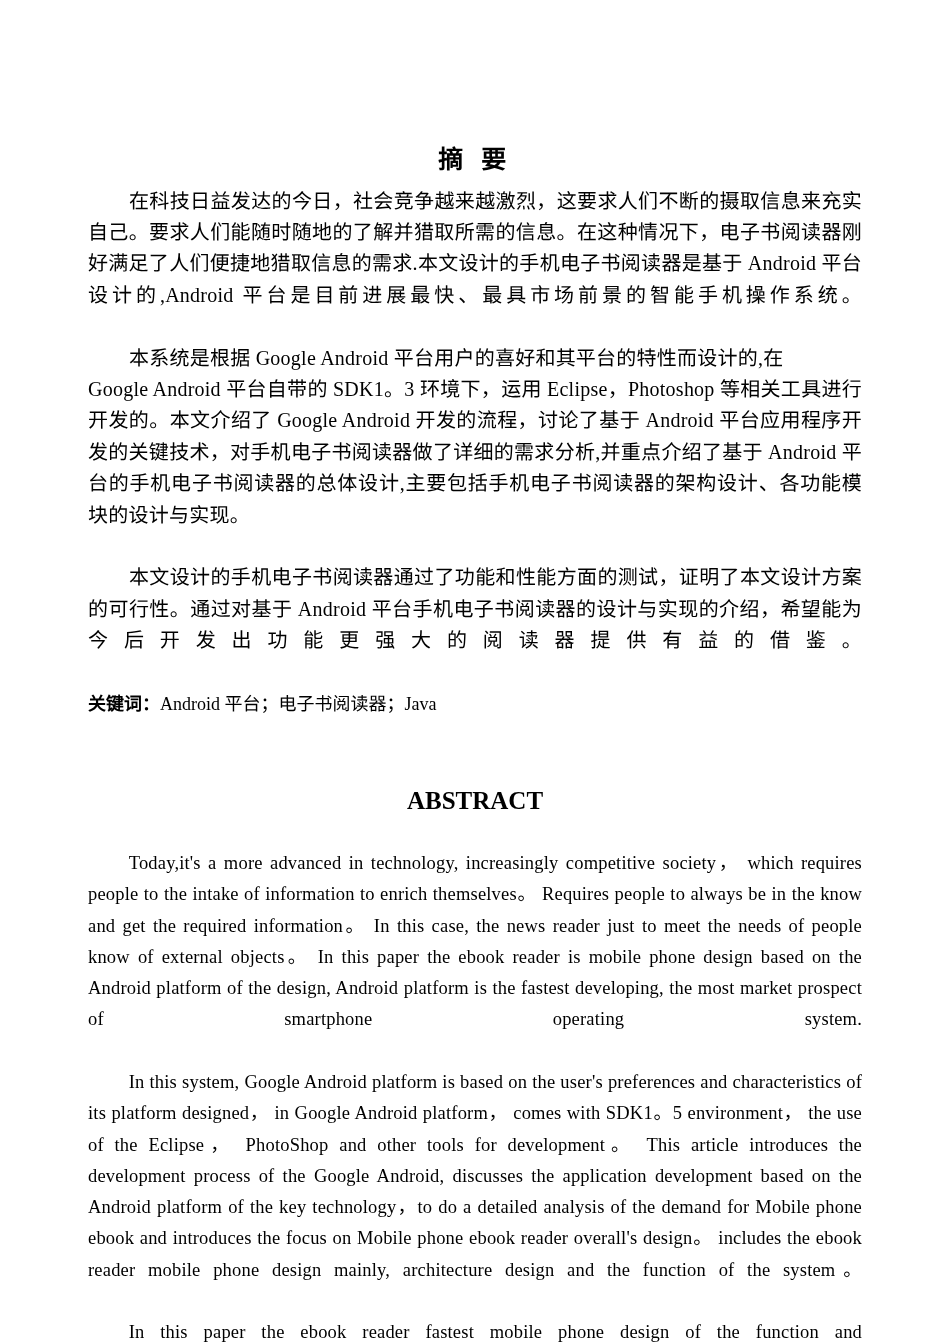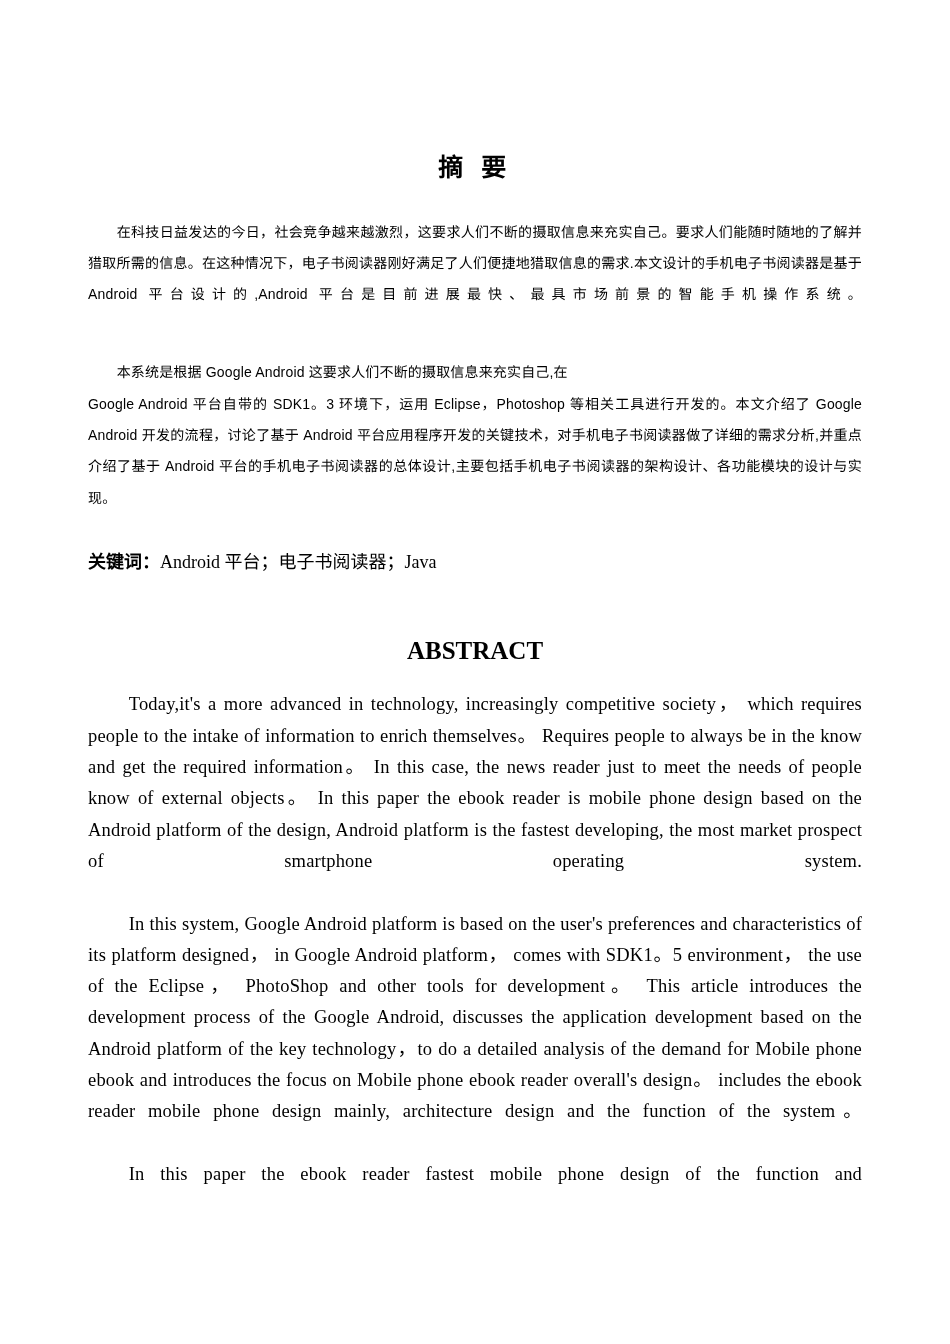--- a/index.html
+++ b/index.html
@@ -27,55 +27,54 @@
   }
 
   
   .heading-cn {
     font-family: "Liberation Sans", "DejaVu Sans", sans-serif;
     font-size: 25px;
     font-weight: 700;
     text-align: center;
     letter-spacing: 0.22em;
     color: #000000;
-    margin: 8px;
+    margin: 0;
     padding-top: 143px;
     line-height: 1.3;
   }
 
   .heading-en {
     font-family: "Liberation Serif", "DejaVu Serif", serif;
     font-size: 25px;
     font-weight: 700;
     text-align: center;
     color: #000000;
-    margin: 8px;
+    margin: 16px;
     padding-top: 48px;
     padding-bottom: 4px;
     line-height: 1.3;
   }
 
   
   .para {
     font-family: "Liberation Serif", "DejaVu Serif", serif;
     font-size: 18.5px;
     line-height: 31.4px;
     color: #000000;
     margin: 0;
     text-align: justify;
     text-justify: inter-word;
     letter-spacing: 0.01em;
   }
 
   .para.cn {
-    font-family: Liberation Sans, sans-serif;
-    font-size: 14px;
+    font-family: Liberation Serif, serif;
+    font-size: 20px;
     line-height: 31.4px;
     letter-spacing: 0.012em;
-    margin-top: 15px;
   }
 
   .para.indent {
     text-indent: 2.05em;
   }
 
   
   .para .short-line {
     display: block;
     text-indent: 2.05em;
@@ -133,24 +132,25 @@
 <div class="page">
   <div class="content">
 
     <h1 class="heading-cn">摘 要</h1>
 
     <div class="block-gap-md"></div>
 
     <p class="para cn indent">在科技日益发达的今日，社会竞争越来越激烈，这要求人们不断的摄取信息来充实自己。要求人们能随时随地的了解并猎取所需的信息。在这种情况下，电子书阅读器刚好满足了人们便捷地猎取信息的需求.本文设计的手机电子书阅读器是基于 Android 平台设计的,Android 平台是目前进展最快、最具市场前景的智能手机操作系统。</p>
 
     <p class="para cn">
-      <span class="short-line">本系统是根据 Google Android 这要求人们不断的摄取信息来充实自己,在</span>
+      <span class="short-line">本系统是根据 Google Android 平台用户的喜好和其平台的特性而设计的,在</span>
       <span class="justified-rest">Google Android 平台自带的 SDK1。3 环境下，运用 Eclipse，Photoshop 等相关工具进行开发的。本文介绍了 Google Android 开发的流程，讨论了基于 Android 平台应用程序开发的关键技术，对手机电子书阅读器做了详细的需求分析,并重点介绍了基于 Android 平台的手机电子书阅读器的总体设计,主要包括手机电子书阅读器的架构设计、各功能模块的设计与实现。</span>
     </p>
 
+    <p class="para cn indent">本文设计的手机电子书阅读器通过了功能和性能方面的测试，证明了本文设计方案的可行性。通过对基于 Android 平台手机电子书阅读器的设计与实现的介绍，希望能为今后开发出功能更强大的阅读器提供有益的借鉴。</p>
 
     <p class="keywords">
       <span class="kw-label">关键词：</span><span class="kw-value">Android 平台；电子书阅读器；Java</span>
     </p>
 
     <h2 class="heading-en">ABSTRACT</h2>
 
     <div class="block-gap-md"></div>
 
     <p class="para en indent">Today,it's a more advanced in technology, increasingly competitive society， which requires people to the intake of information to enrich themselves。 Requires people to always be in the know and get the required information。 In this case, the news reader just to meet the needs of people know of external objects。 In this paper the ebook reader is mobile phone design based on the Android platform of the design, Android platform is the fastest developing, the most market prospect of smartphone operating system.</p>

